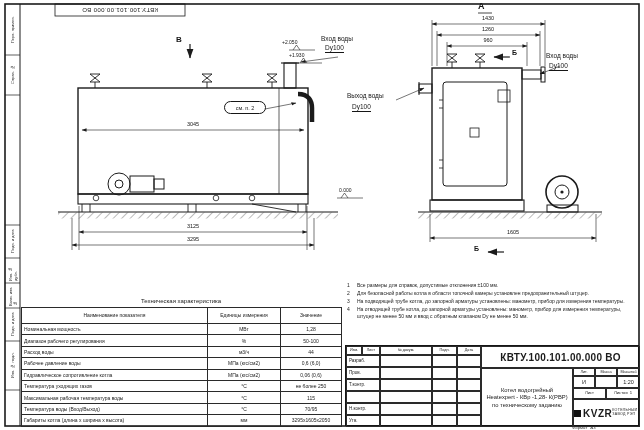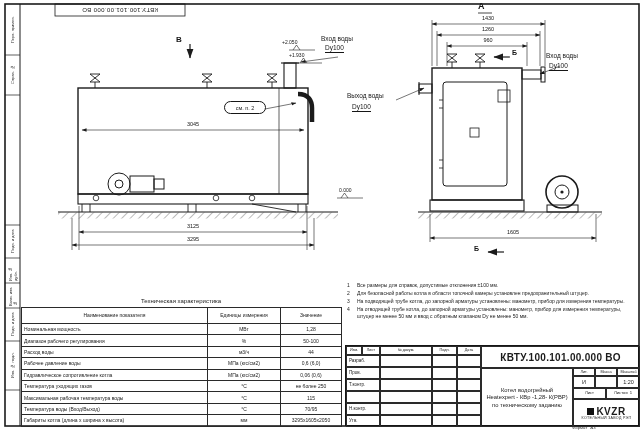--- a/index.html
+++ b/index.html
@@ -22,21 +22,21 @@
   table.spec{position:absolute;left:21px;top:307px;width:320px;border-collapse:collapse;table-layout:fixed;font-size:5px}
   .spec th,.spec td{border:0.8px solid #2a2a2a;padding:0 2px;overflow:hidden}
   .spec th{font-weight:normal;height:16px;line-height:1.15}
   .spec td{height:11.4px}
   .spec .c{text-align:center}
   .tb{position:absolute;left:345px;top:345px;width:294px;height:81px;border:1.3px solid #161616;background:#fff}
   .tb .cell{position:absolute;border:0.55px solid #2a2a2a;display:flex;align-items:center;justify-content:center;overflow:hidden;line-height:1.1}
   .tb .lft{justify-content:flex-start;padding-left:2px}
   .docnum{font-weight:bold;font-size:10px;letter-spacing:.3px}
   .prod{flex-direction:column;font-size:5.8px;text-align:center;gap:1px}
-  .logo{flex-direction:column;gap:0}
+  .logo{flex-direction:row;gap:0}
   .logo .row{display:flex;align-items:center;gap:2px;font-weight:bold;font-size:10px;letter-spacing:.5px}
   .logo .sq{width:7px;height:7px;background:#111;display:inline-block}
   .logo .sub{font-size:3.6px;letter-spacing:.3px}
   .fmt{position:absolute;left:572px;top:425px;font-size:4.3px;display:flex;gap:3px;color:#333}
 </style>
 </head>
 <body>
 
 <div class="sheet">
 

